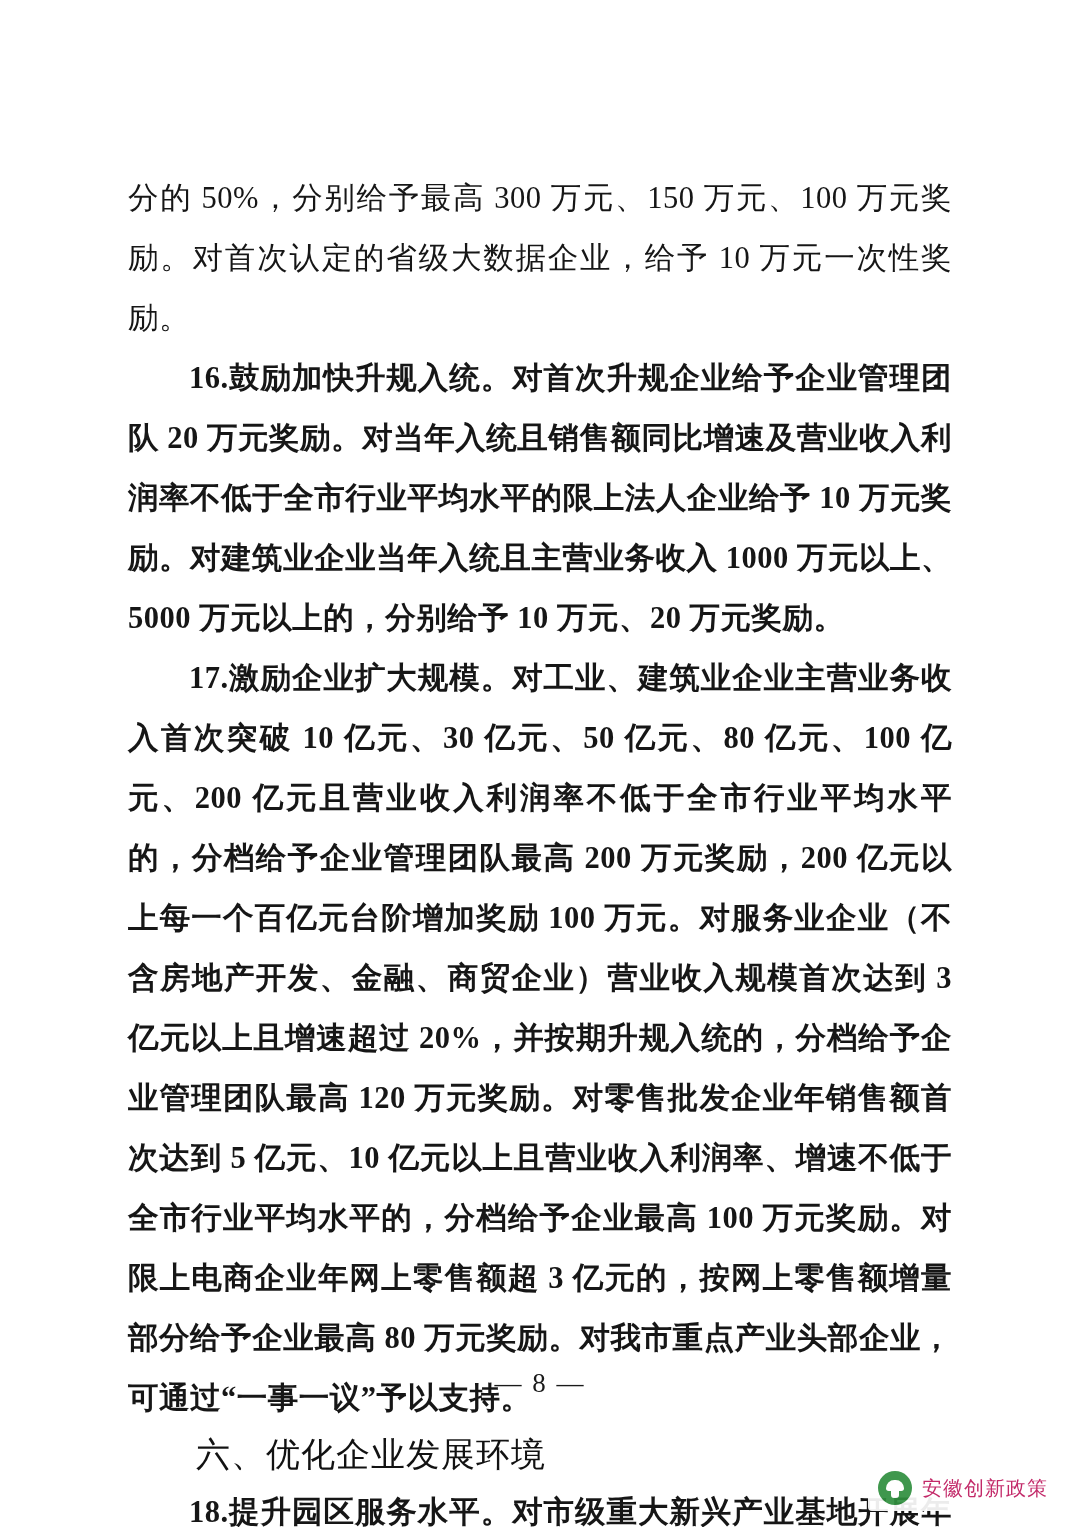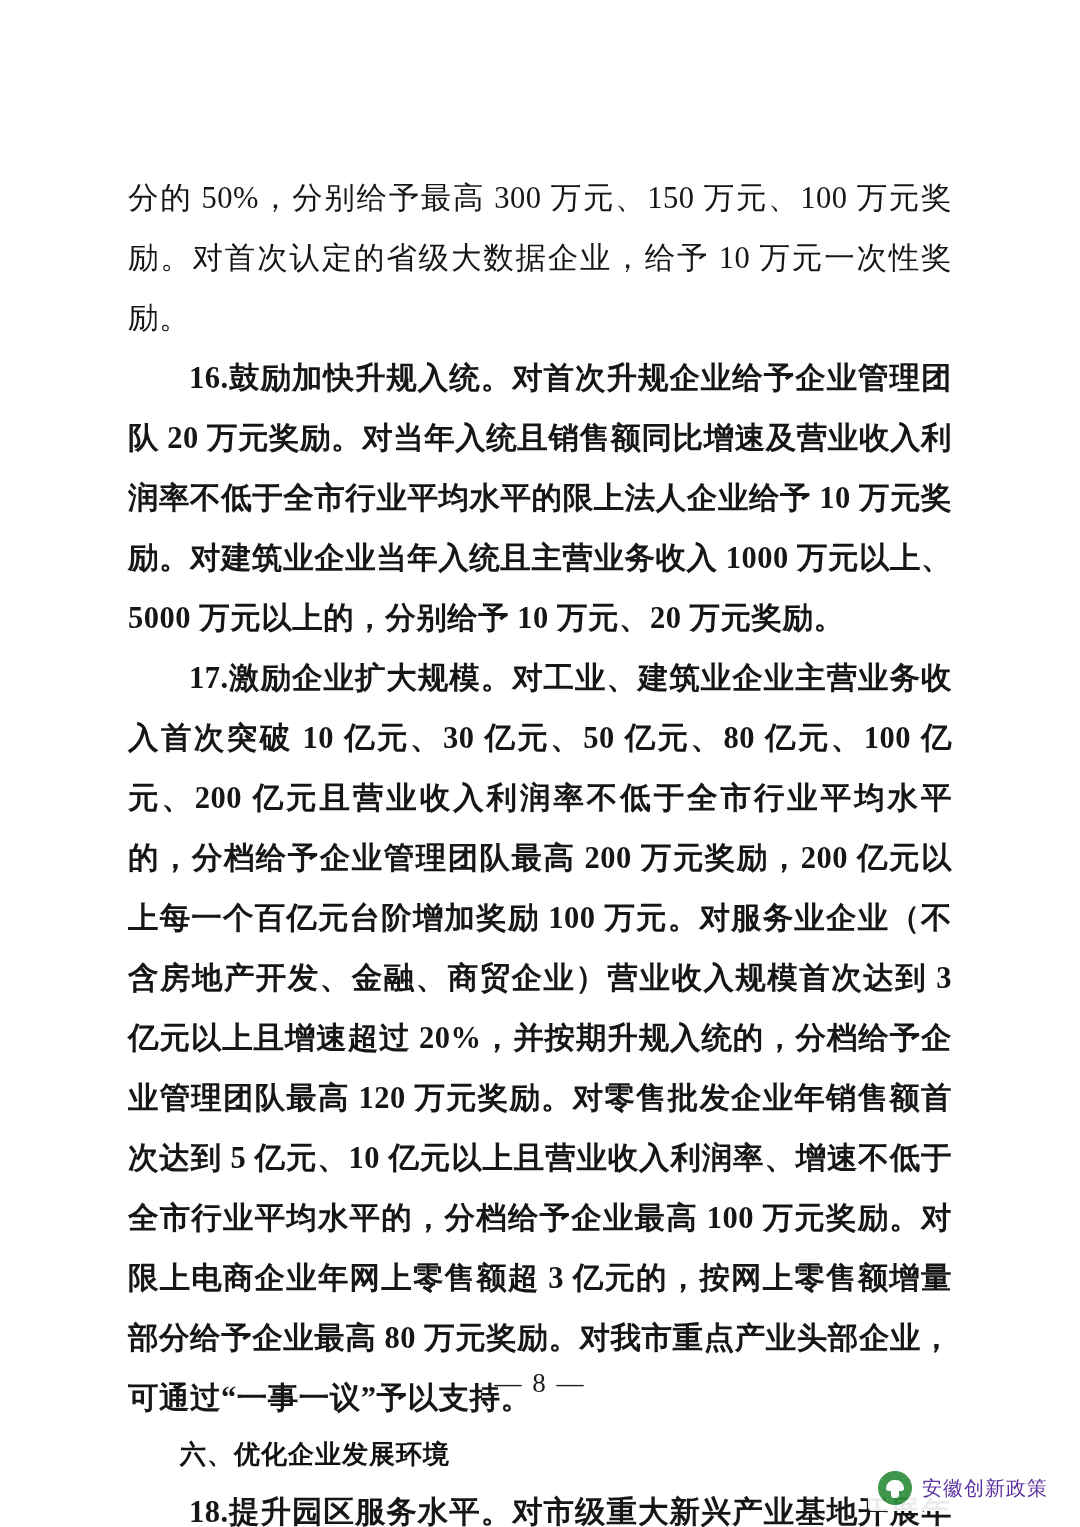--- a/index.html
+++ b/index.html
@@ -37,24 +37,24 @@
     text-justify: inter-ideograph;
     margin: 0 0 0 0;
     color: #161616;
     font-family: "Liberation Serif", "DejaVu Serif", serif;
   }
   .para.indent {
     text-indent: 2em;
     font-weight: bold;
   }
   .heading {
-    font-size: 26px;
+    font-size: 34px;
     line-height: 54px;
     text-indent: 2em;
-    font-weight: bold;
+    font-weight: normal;
     color: #121212;
     margin: 0;
     letter-spacing: 1px;
   }
   .pagenum {
     position: absolute;
     left: 0;
     top: 1368px;
     width: 100%;
     text-align: center;
@@ -98,21 +98,21 @@
     position: absolute;
     left: 13px;
     top: 18px;
     width: 8px;
     height: 9px;
     background: #ffffff;
     border-radius: 0 0 3px 3px;
   }
   .wm-text {
     font-size: 20px;
-    color: #4c1d95;
+    color: #be185d;
     font-family: "Liberation Sans", sans-serif;
     letter-spacing: 1px;
     white-space: nowrap;
   }
 </style>
 </head>
 <body>
 
 <div class="page">
 

